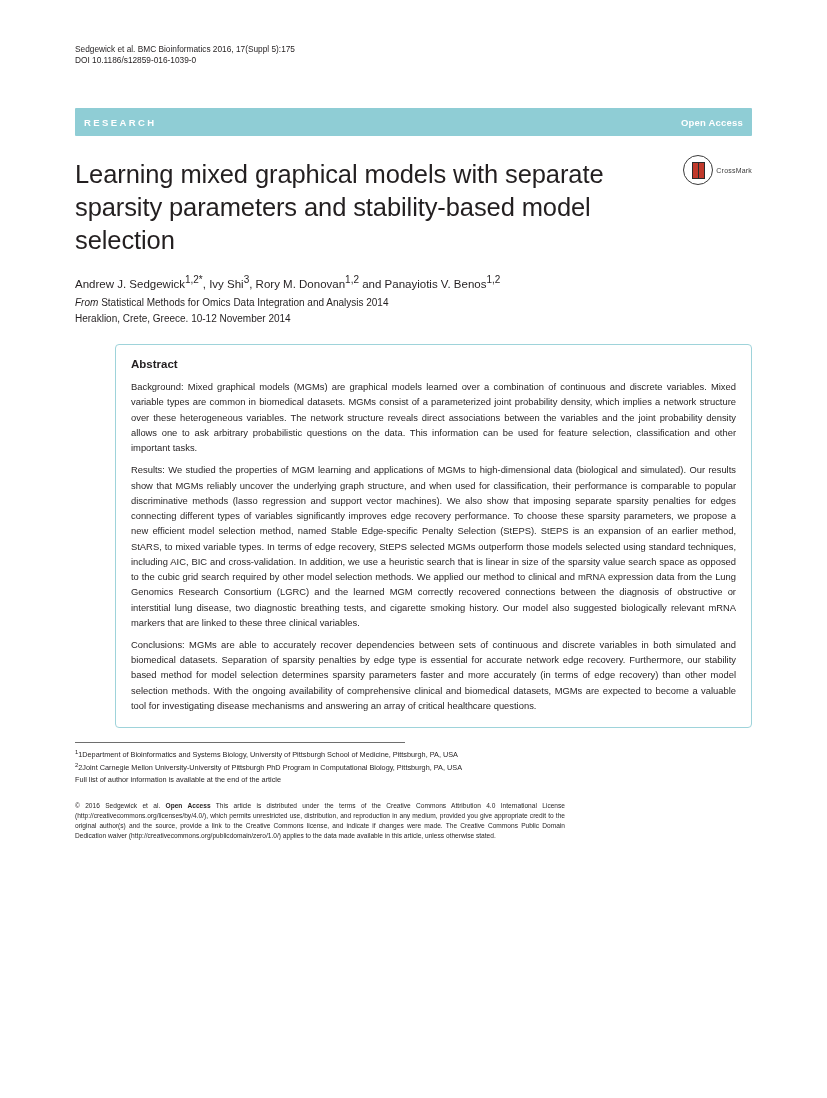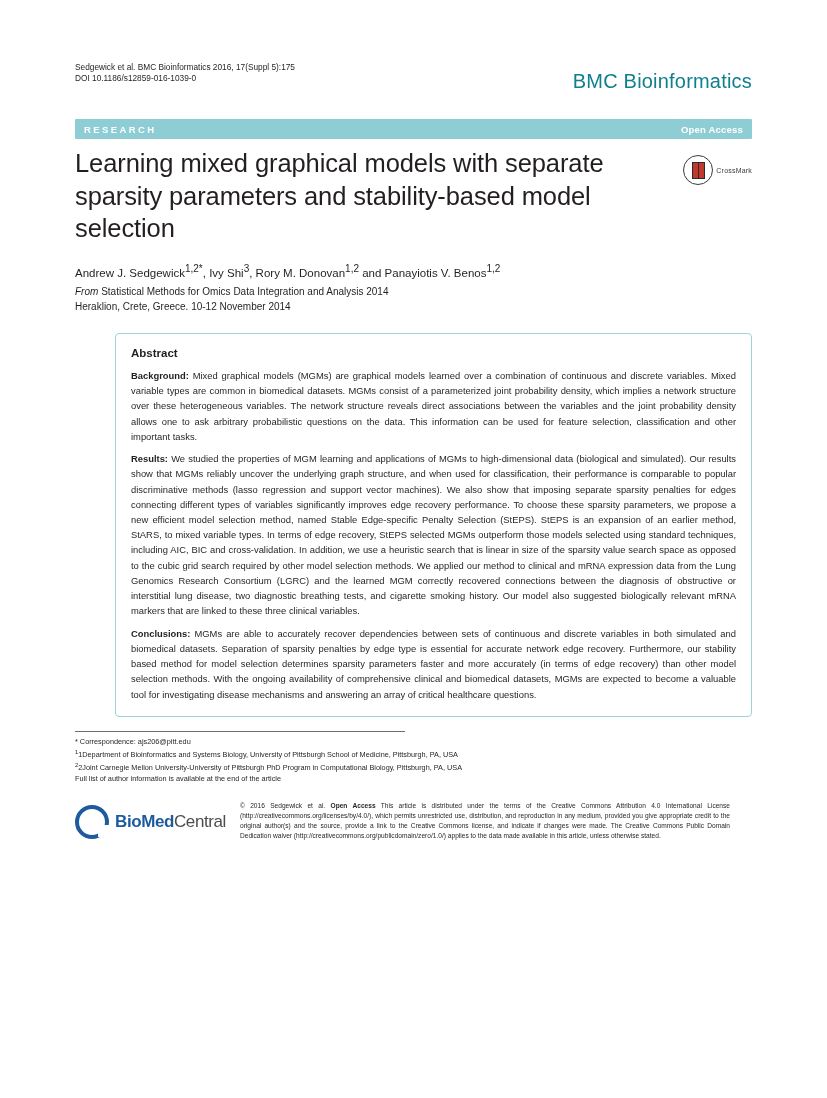--- a/index.html
+++ b/index.html
@@ -10,21 +10,21 @@
     background: #ffffff;
     font-family: "Liberation Sans", sans-serif;
     color: #231f20;
     position: relative;
     overflow: hidden;
   }
   .page {
     position: absolute;
     left: 0; top: 0;
     width: 827px; height: 1098px;
-    padding: 56px 75px 0 75px;
+    padding: 38px 75px 0 75px;
   }
 
   
   .top-header {
     display: flex;
     justify-content: space-between;
     align-items: flex-start;
     margin-top: 6px;
   }
   .citation {
@@ -35,22 +35,22 @@
   .journal-title {
     font-size: 20px;
     color: #0f7f8f;
     letter-spacing: 0.2px;
     white-space: nowrap;
     padding-top: 8px;
   }
 
   
   .research-bar {
-    margin-top: 26px;
-    height: 20px;
+    margin-top: 42px;
+    height: 28px;
     background: #8fcdd5;
     display: flex;
     align-items: center;
     justify-content: space-between;
     padding: 0 9px;
     border-radius: 1px;
   }
   .research-bar .left {
     font-size: 9.5px;
     font-weight: bold;
@@ -93,21 +93,21 @@
     width: 1px; background: #2b2b2b;
   }
   .crossmark .cm-label {
     font-size: 7px;
     color: #3b3b3b;
     letter-spacing: 0.2px;
   }
 
   
   .title {
-    margin-top: 8px;
+    margin-top: 22px;
     font-size: 25.5px;
     line-height: 1.28;
     color: #231f20;
     font-weight: normal;
     max-width: 560px;
     letter-spacing: -0.1px;
   }
   .authors {
     margin-top: 14px;
     font-size: 11.5px;
@@ -137,21 +137,21 @@
     margin-bottom: 9px;
   }
   .abstract-para {
     font-size: 9.4px;
     line-height: 1.62;
     text-align: justify;
     margin: 0 0 7px 0;
     color: #231f20;
   }
   .abstract-para:last-child { margin-bottom: 0; }
-  .abstract-para b { font-weight: bold; }
+  .abstract-para b { font-weight: normal; }
 
   
   .rule {
     width: 330px;
     height: 1px;
     background: #6e6e6e;
     margin: 14px 0 5px 0;
   }
   .footnotes {
     font-size: 7.3px;
@@ -205,21 +205,20 @@
 </head>
 <body>
 
 <div class="page">
 
   <div class="top-header">
     <div class="citation">
       <div>Sedgewick et al. BMC Bioinformatics 2016, 17(Suppl 5):175</div>
       <div>DOI 10.1186/s12859-016-1039-0</div>
     </div>
-    <div class="journal-title">BMC Bioinformatics</div>
   </div>
 
   <div class="research-bar">
     <div class="left">RESEARCH</div>
     <div class="right">Open Access</div>
   </div>
 
   <div class="crossmark">
     <div class="cm-circle">
       <div class="cm-book"></div>
@@ -252,31 +251,24 @@
       <b>Results:</b><span> We studied the properties of MGM learning and applications of MGMs to high-dimensional data (biological and simulated). Our results show that MGMs reliably uncover the underlying graph structure, and when used for classification, their performance is comparable to popular discriminative methods (lasso regression and support vector machines). We also show that imposing separate sparsity penalties for edges connecting different types of variables significantly improves edge recovery performance. To choose these sparsity parameters, we propose a new efficient model selection method, named Stable Edge-specific Penalty Selection (StEPS). StEPS is an expansion of an earlier method, StARS, to mixed variable types. In terms of edge recovery, StEPS selected MGMs outperform those models selected using standard techniques, including AIC, BIC and cross-validation. In addition, we use a heuristic search that is linear in size of the sparsity value search space as opposed to the cubic grid search required by other model selection methods. We applied our method to clinical and mRNA expression data from the Lung Genomics Research Consortium (LGRC) and the learned MGM correctly recovered connections between the diagnosis of obstructive or interstitial lung disease, two diagnostic breathing tests, and cigarette smoking history. Our model also suggested biologically relevant mRNA markers that are linked to these three clinical variables.</span>
     </p>
 
     <p class="abstract-para">
       <b>Conclusions:</b><span> MGMs are able to accurately recover dependencies between sets of continuous and discrete variables in both simulated and biomedical datasets. Separation of sparsity penalties by edge type is essential for accurate network edge recovery. Furthermore, our stability based method for model selection determines sparsity parameters faster and more accurately (in terms of edge recovery) than other model selection methods. With the ongoing availability of comprehensive clinical and biomedical datasets, MGMs are expected to become a valuable tool for investigating disease mechanisms and answering an array of critical healthcare questions.</span>
     </p>
   </div>
 
   <div class="rule"></div>
   <div class="footnotes">
-    <div class="corr-mail">* Correspondence: ajs206@pitt.edu</div>
     <div><sup>1</sup><span>1Department of Bioinformatics and Systems Biology, University of Pittsburgh School of Medicine, Pittsburgh, PA, USA</span></div>
     <div><sup>2</sup><span>2Joint Carnegie Mellon University-University of Pittsburgh PhD Program in Computational Biology, Pittsburgh, PA, USA</span></div>
     <div>Full list of author information is available at the end of the article</div>
   </div>
 
   <div class="bottom">
-    <div class="bmc-logo">
-      <div class="bmc-ring"></div>
-      <div class="bmc-text">
-        <span class="bio">BioMed</span><span class="central">Central</span>
-      </div>
-    </div>
     <div class="license">
       <span>© 2016 Sedgewick et al. </span><b>Open Access</b><span> This article is distributed under the terms of the Creative Commons Attribution 4.0 International License (http://creativecommons.org/licenses/by/4.0/), which permits unrestricted use, distribution, and reproduction in any medium, provided you give appropriate credit to the original author(s) and the source, provide a link to the Creative Commons license, and indicate if changes were made. The Creative Commons Public Domain Dedication waiver (http://creativecommons.org/publicdomain/zero/1.0/) applies to the data made available in this article, unless otherwise stated.</span>
     </div>
   </div>
 
 </div>
 
 </body></html>

